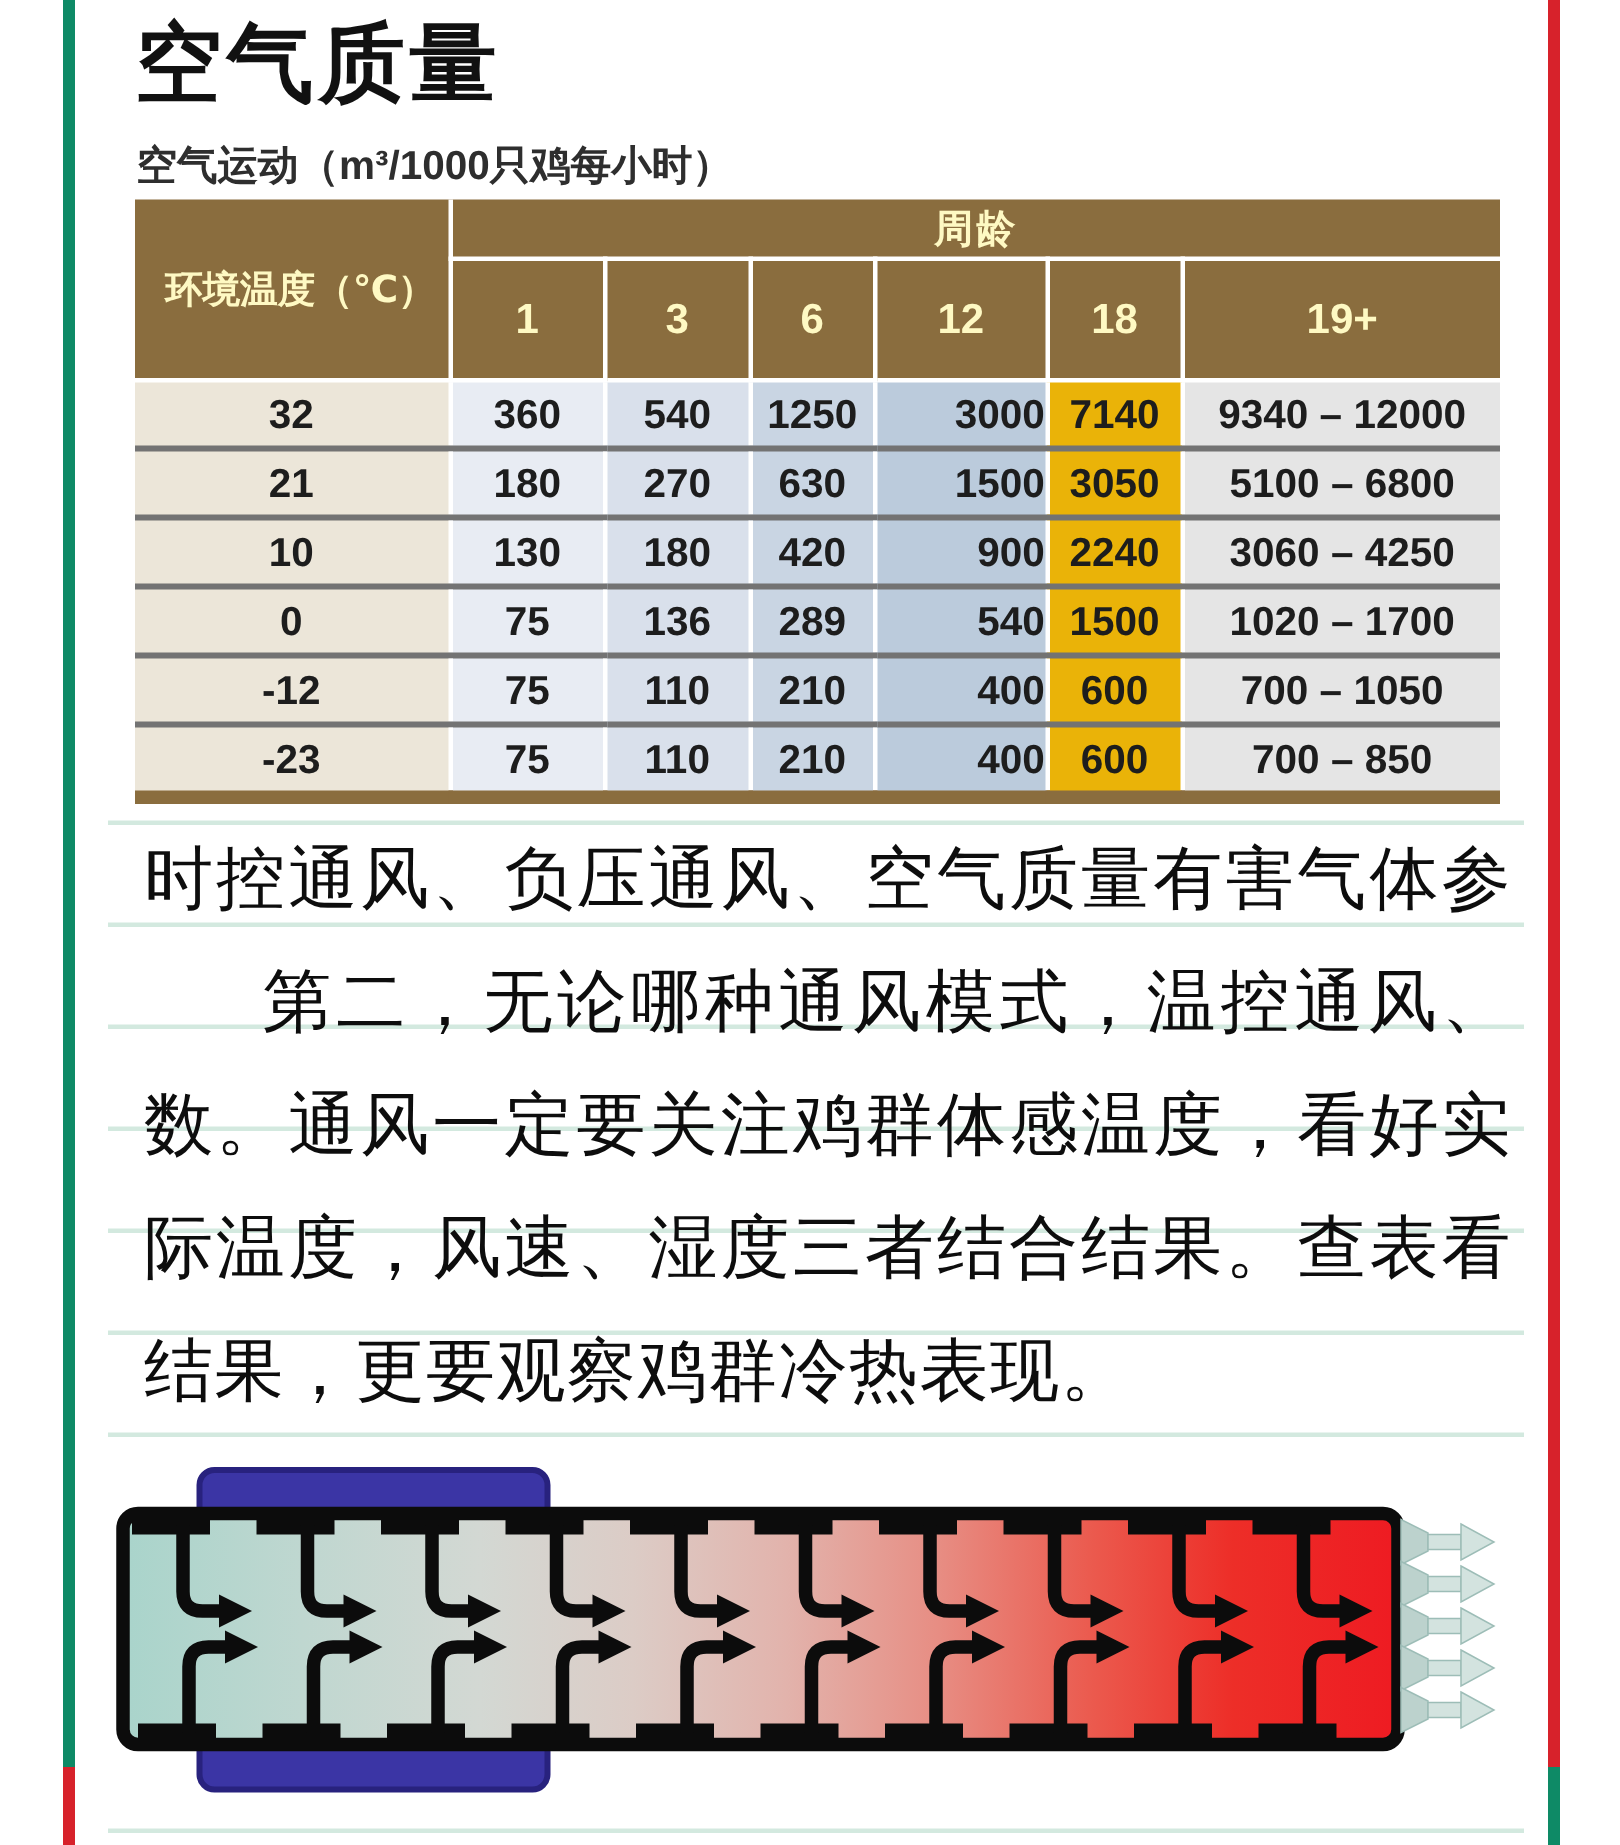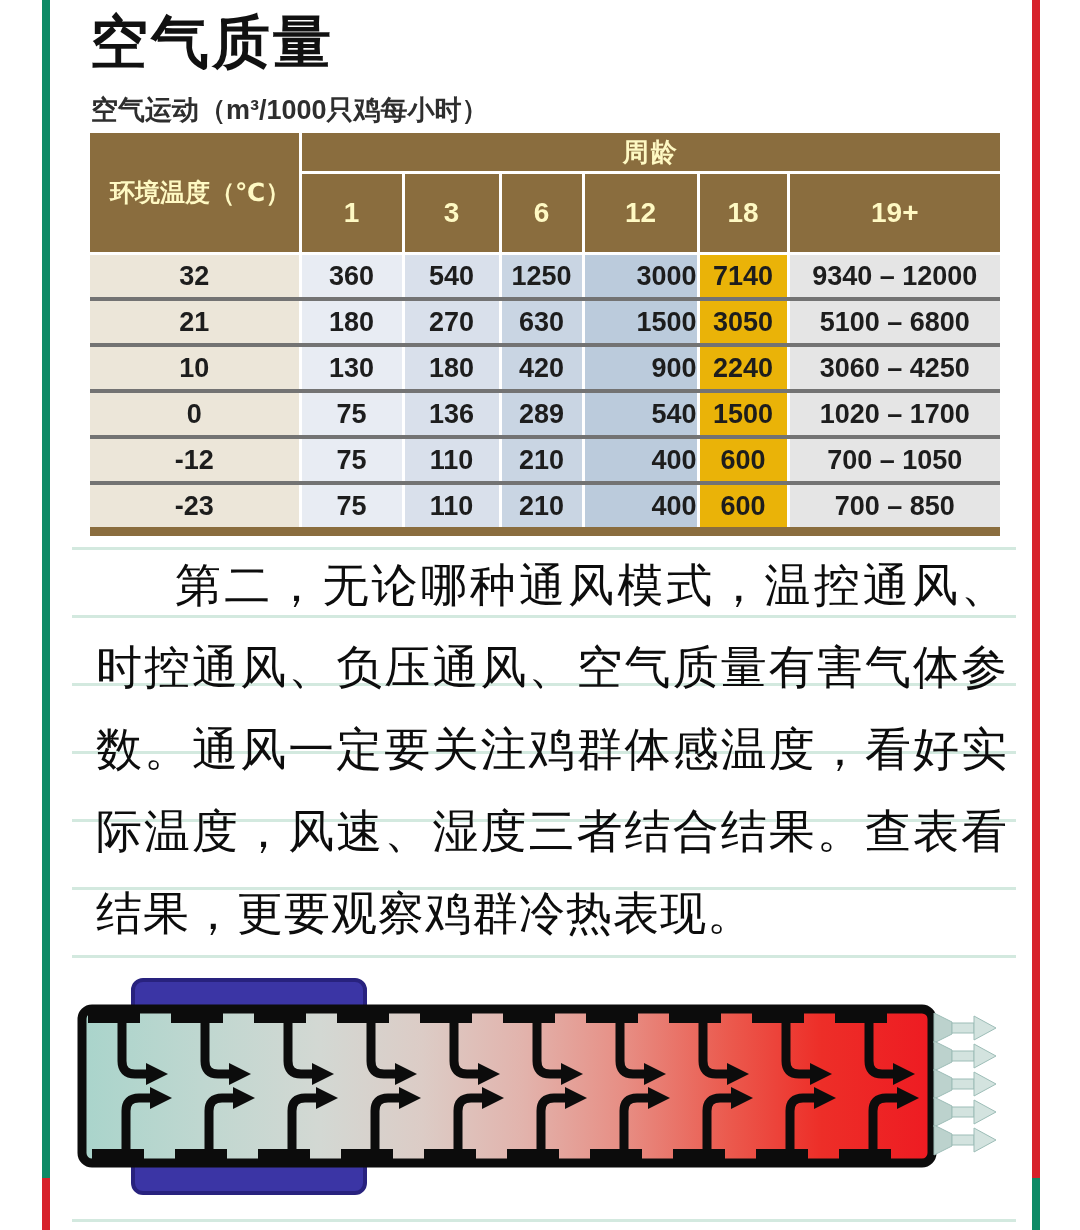--- a/index.html
+++ b/index.html
@@ -147,22 +147,22 @@
   <div class="rule" style="top:547px"></div>
   <div class="rule" style="top:615px"></div>
   <div class="rule" style="top:683px"></div>
   <div class="rule" style="top:751px"></div>
   <div class="rule" style="top:819px"></div>
   <div class="rule" style="top:887px"></div>
   <div class="rule" style="top:955px"></div>
   <div class="rule" style="top:1219px"></div>
 
   <div class="para">
+    <div class="tline">时控通风、负压通风、空气质量有害气体参</div>
     <div class="tline first">第二，无论哪种通风模式，温控通风、</div>
-    <div class="tline">时控通风、负压通风、空气质量有害气体参</div>
     <div class="tline">数。通风一定要关注鸡群体感温度，看好实</div>
     <div class="tline">际温度，风速、湿度三者结合结果。查表看</div>
     <div class="tline last">结果，更要观察鸡群冷热表现。</div>
   </div>
 
   <svg class="diagram" viewBox="0 0 960 232">
     <defs>
       <linearGradient id="houseGrad" x1="0" y1="0" x2="1" y2="0">
         <stop offset="0%" stop-color="#A9D4CB"></stop>
         <stop offset="14%" stop-color="#BFD7D0"></stop>

